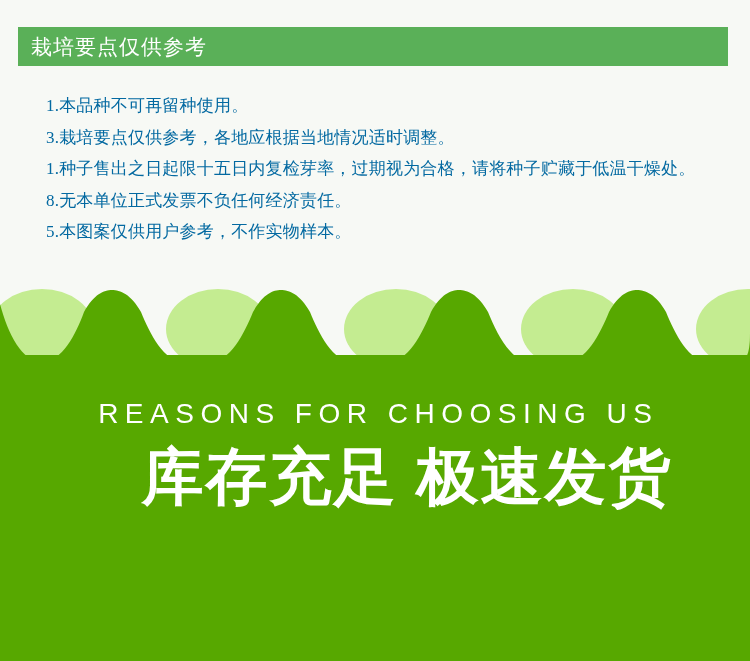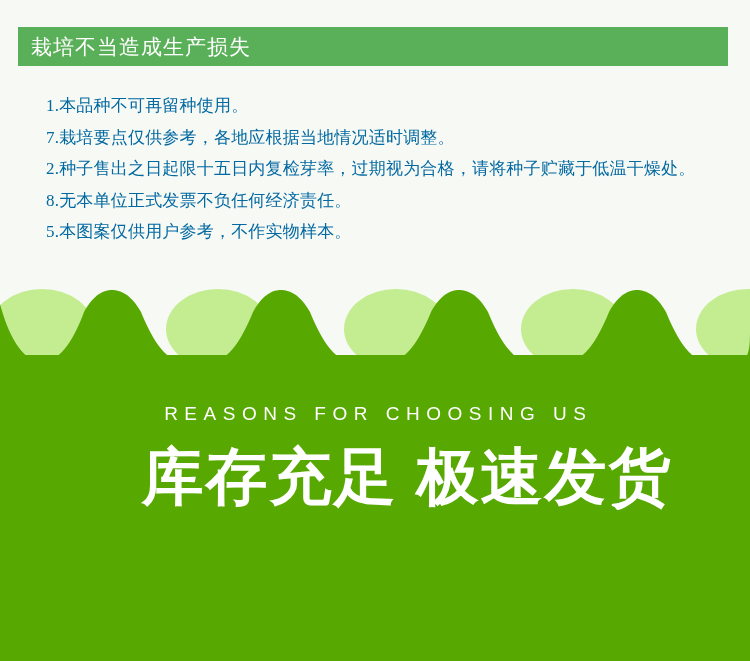--- a/index.html
+++ b/index.html
@@ -83,21 +83,21 @@
     width: 750px;
     height: 306px;
     background: #57a800;
   }
   #hero-eyebrow {
     position: absolute;
     left: 0;
     top: 45px;
     width: 750px;
     text-align: center;
-    font-size: 19px;
+    font-size: 28px;
     line-height: 28px;
     color: #ffffff;
     letter-spacing: 6.5px;
     font-weight: 300;
     font-family: "Liberation Sans", "DejaVu Sans", sans-serif;
     text-indent: 6.5px;
   }
   #hero-headline {
     position: absolute;
     left: 0;
@@ -115,26 +115,26 @@
   }
 </style>
 </head>
 <body>
 
 <div id="page">
 
   <section id="notice-section">
 
     <div id="notice-header-bar"></div>
-    <div id="notice-header-title">栽培不当造成生产损失</div>
+    <div id="notice-header-title">栽培要点仅供参考</div>
 
     <div id="notice-list">
       <div class="notice-item">1.本品种不可再留种使用。</div>
-      <div class="notice-item">7.栽培要点仅供参考，各地应根据当地情况适时调整。</div>
-      <div class="notice-item">2.种子售出之日起限十五日内复检芽率，过期视为合格，请将种子贮藏于低温干燥处。</div>
+      <div class="notice-item">3.栽培要点仅供参考，各地应根据当地情况适时调整。</div>
+      <div class="notice-item">1.种子售出之日起限十五日内复检芽率，过期视为合格，请将种子贮藏于低温干燥处。</div>
       <div class="notice-item">8.无本单位正式发票不负任何经济责任。</div>
       <div class="notice-item">5.本图案仅供用户参考，不作实物样本。</div>
     </div>
   </section>
 
   <div id="wave-divider">
     <svg width="750" height="80" viewBox="0 0 750 80" xmlns="http://www.w3.org/2000/svg" aria-hidden="true">
       <g>
         <ellipse cx="42" cy="47" rx="52" ry="40" fill="#c4ec91"></ellipse>
         <ellipse cx="218" cy="47" rx="52" ry="40" fill="#c4ec91"></ellipse>

